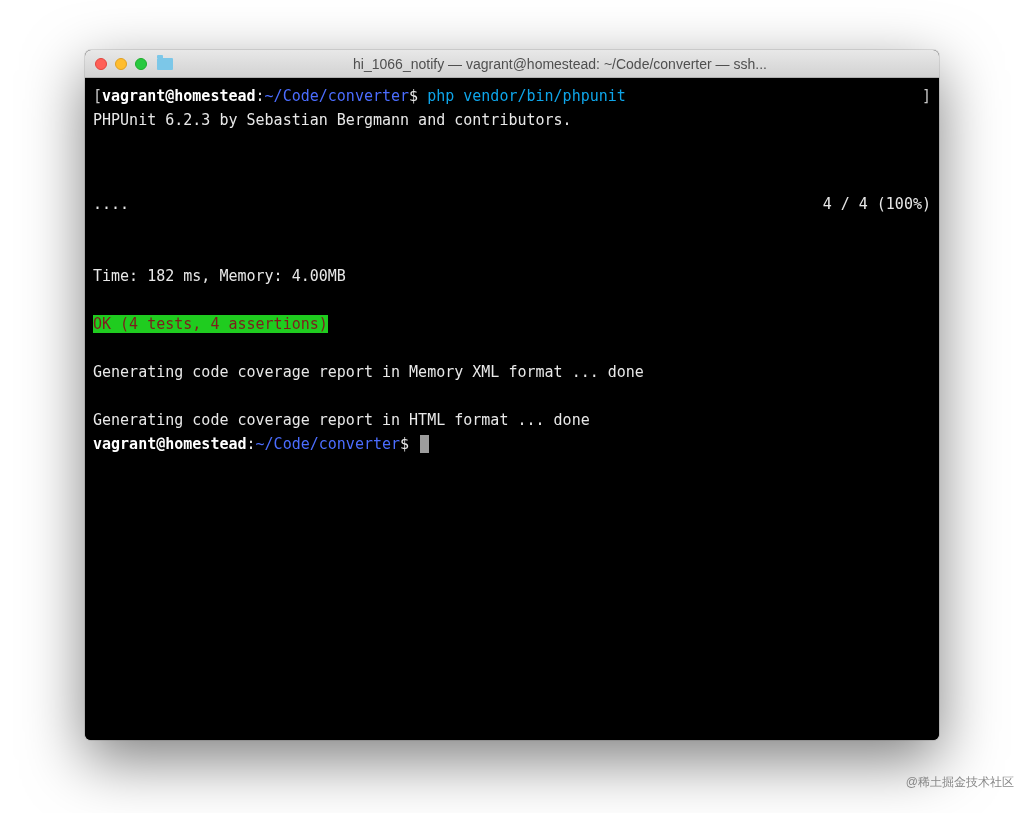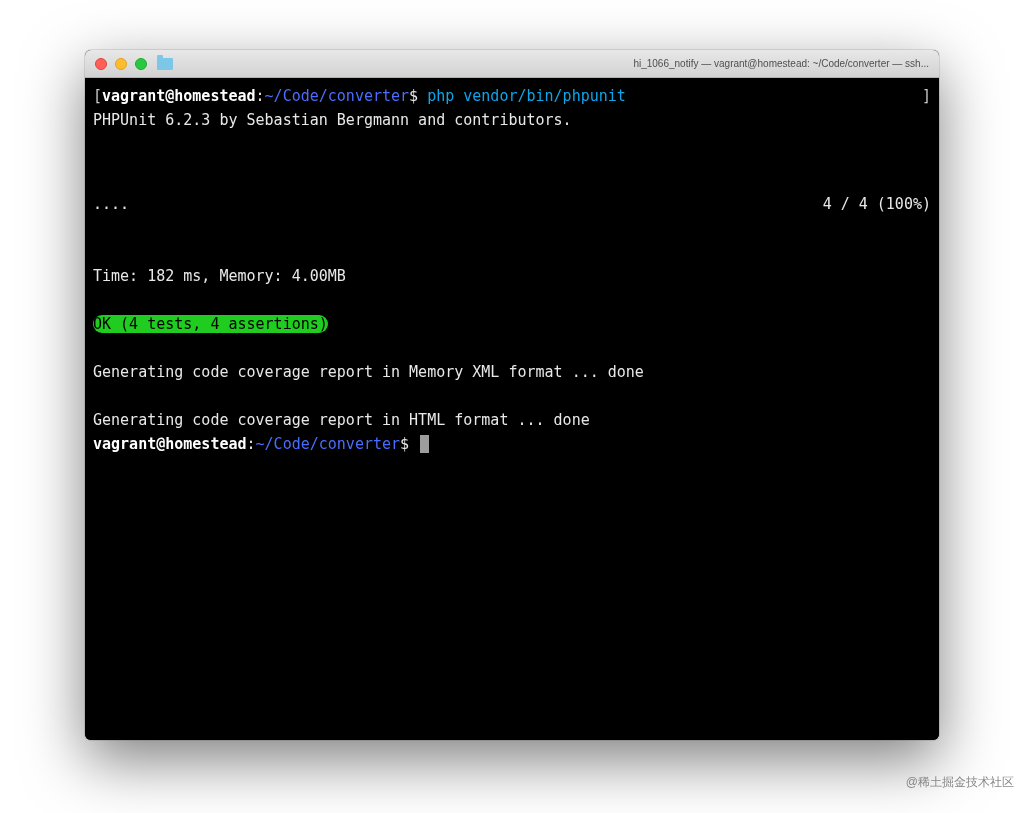--- a/index.html
+++ b/index.html
@@ -55,23 +55,23 @@
       position: absolute;
       top: -3px;
       left: 0;
       width: 6px;
       height: 3px;
       background: #7cc7e8;
       border-radius: 1px 1px 0 0;
     }
     .window-title {
       flex: 1;
-      text-align: right;
+      text-align: center;
       margin-left: 18px;
-      font-size: 10px;
+      font-size: 14px;
       color: #4f4f4f;
       white-space: nowrap;
       overflow: hidden;
       text-overflow: ellipsis;
     }
     .terminal {
       background: #000;
       padding: 6px 8px;
       font-family: "Menlo", "Monaco", "Consolas", monospace;
       font-size: 15px;
@@ -84,24 +84,23 @@
     .bracket { color: #c8c8c8; }
     .user-host { color: #ffffff; font-weight: bold; }
     .colon { color: #e8e8e8; }
     .path { color: #4b6dff; font-weight: normal; }
     .dollar { color: #e8e8e8; }
     .cmd { color: #0ea5e9; }
     .out { color: #e8e8e8; margin-top: 36px; }
     .progress-line { display: flex; justify-content: space-between; }
     .ok-line {
       background: #1fcc1f;
-      color: #000000;
+      color: #7f1d1d;
       display: inline;
       padding: 0 0px;
-      border-radius: 9px;
     }
     .cursor {
       display: inline-block;
       width: 9px;
       height: 18px;
       background: #9d9d9d;
       vertical-align: text-bottom;
       margin-left: 2px;
     }
     .right-bracket {

